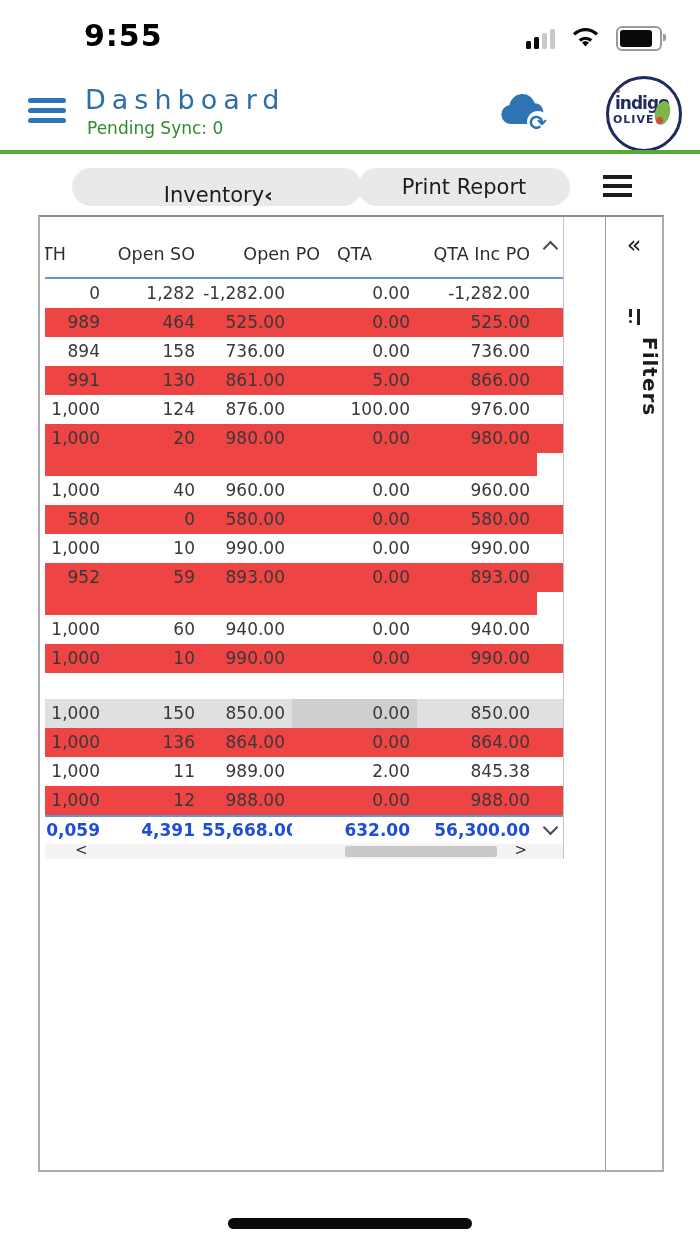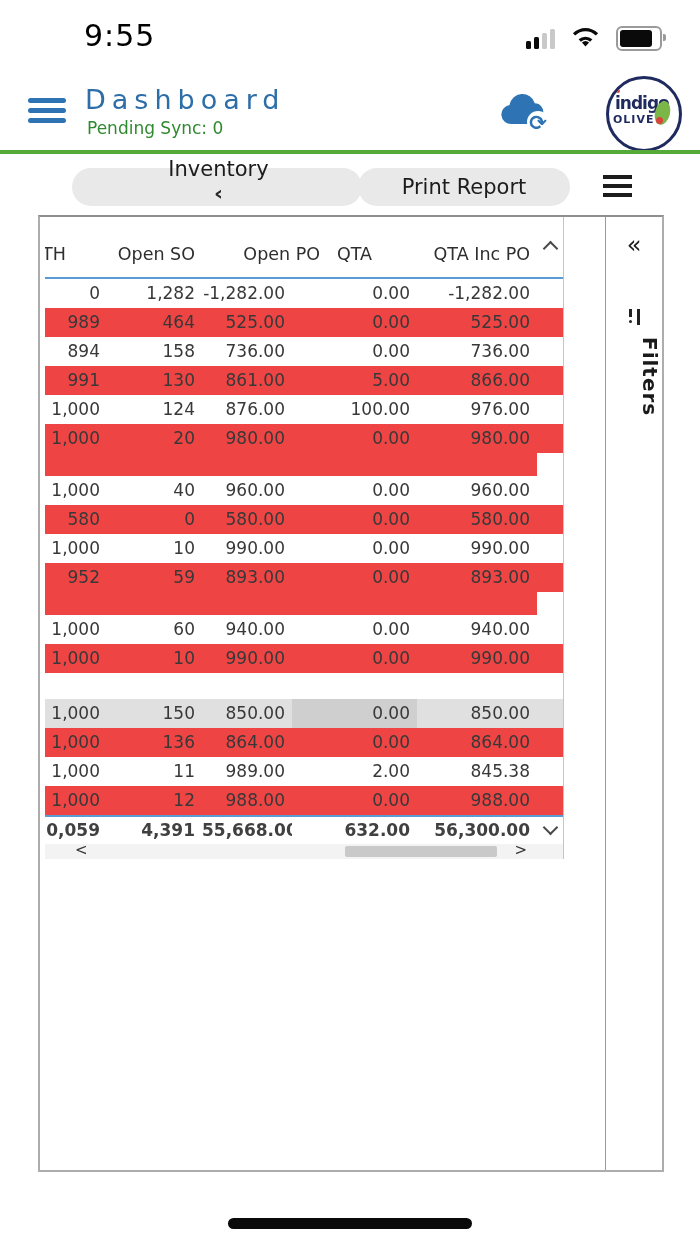--- a/index.html
+++ b/index.html
@@ -2,21 +2,21 @@
 <html><head>
 <meta charset="utf-8">
 <style>
   html,body{margin:0;padding:0;}
   body{
     width:700px;height:1244px;background:#fff;position:relative;overflow:hidden;
     font-family:"DejaVu Sans","Liberation Sans",sans-serif;color:#222;
   }
   
   .statusbar{position:absolute;left:0;top:0;width:700px;height:60px;}
-  .time{position:absolute;left:84px;top:18px;font-size:30px;font-weight:400;color:#000;letter-spacing:1px;}
+  .time{position:absolute;left:84px;top:18px;font-size:30px;font-weight:700;color:#000;letter-spacing:1px;}
   .sicons{position:absolute;right:38px;top:26px;display:flex;align-items:center;gap:16px;}
   .cellbars{display:flex;align-items:flex-end;gap:3px;height:20px;}
   .cellbars i{display:block;width:5px;border-radius:1.5px;background:#c9c9c9;}
   .cellbars i.on{background:#0a0a0a;}
   .batt{position:relative;width:42px;height:21px;border:2px solid #9a9a9a;border-radius:6px;}
   .batt .fill{position:absolute;left:2px;top:2px;bottom:2px;width:32px;background:#0a0a0a;border-radius:3px;}
   .batt .tip{position:absolute;right:-6px;top:6px;width:3px;height:7px;background:#9a9a9a;border-radius:0 2px 2px 0;}
   
   .appheader{position:absolute;left:0;top:60px;width:700px;height:90px;}
   .burger{position:absolute;left:28px;top:38px;width:38px;cursor:pointer;}
@@ -29,34 +29,34 @@
   .logo .l1{position:absolute;left:6px;top:14px;font-size:17px;font-weight:700;color:#1f2a5e;letter-spacing:-1px;}
   .logo .l2{position:absolute;left:4px;top:34px;font-size:11px;font-weight:700;color:#1f2a5e;letter-spacing:1px;}
   .logo .olive{position:absolute;right:9px;top:22px;width:15px;height:24px;background:#7ab648;border-radius:50%;transform:rotate(14deg);}
   .logo .pimento{position:absolute;right:16px;top:38px;width:7px;height:7px;background:#d9453d;border-radius:50%;}
   .logo .idot{position:absolute;left:7px;top:10px;width:4px;height:4px;background:#d9453d;border-radius:50%;}
   .greenline{position:absolute;left:0;top:150px;width:700px;height:4px;background:#55aa39;}
   
   .toolbar{position:absolute;left:0;top:168px;width:700px;height:38px;}
   .pill{position:absolute;height:38px;background:#e9e9e9;border-radius:19px;display:flex;align-items:center;
         font-size:21px;color:#1c1c1c;box-sizing:border-box;cursor:pointer;}
-  .pill.sel{left:72px;width:290px;padding:16px 14px 0 17px;justify-content:flex-end;flex-direction:column;}
+  .pill.sel{left:72px;width:290px;padding:16px 14px 0 17px;justify-content:center;}
   .pill.print{left:358px;width:212px;justify-content:center;text-align:center;}
   .selchev{font-size:22px;color:#2a2a2a;transform:scaleY(0.85);font-weight:700;}
   .listicon{position:absolute;left:603px;top:7px;width:29px;cursor:pointer;}
   .listicon i{display:block;height:4px;background:#1c1c1c;margin-bottom:5px;}
   
   .container{position:absolute;left:38px;top:215px;width:626px;height:957px;background:#fff;
              border:2px solid #adadad;border-top-color:#8f8f8f;box-sizing:border-box;}
   
   .gridwrap{position:absolute;left:5px;top:0;width:518px;height:642px;background:#fff;
             border-right:1px solid #c5c5c5;}
   .row{display:flex;height:29px;line-height:29px;font-size:17px;color:#383838;}
   .row.hdr{height:60px;line-height:74px;font-size:17.5px;color:#2e2e2e;border-bottom:2px solid #5b9bd5;}
-  .row.totals{height:27px;line-height:27px;font-weight:700;color:#404040;border-top:2px solid #5b9bd5;}
+  .row.totals{height:27px;line-height:27px;font-weight:700;color:#1d4ed8;border-top:2px solid #5b9bd5;}
   .band-gray{background:#ef4444;}
   .band-dark{background:#e0e0e0;}
   .band-white{background:#fff;}
   .spacer{width:492px;}
   .cell{box-sizing:border-box;text-align:right;padding-right:7px;overflow:hidden;white-space:nowrap;}
   .c0{width:62px;} .c1{width:95px;} .c2{width:90px;} .c3{width:125px;} .c4{width:120px;}
   .hdr .c0{text-align:left;padding-left:3px;}
   .hdr .c0 span{display:inline-block;margin-left:-6px;}
   .hdr .c2{text-align:left;padding-left:10px;}
   .cell.selcell{background:#cfcfcf;}

